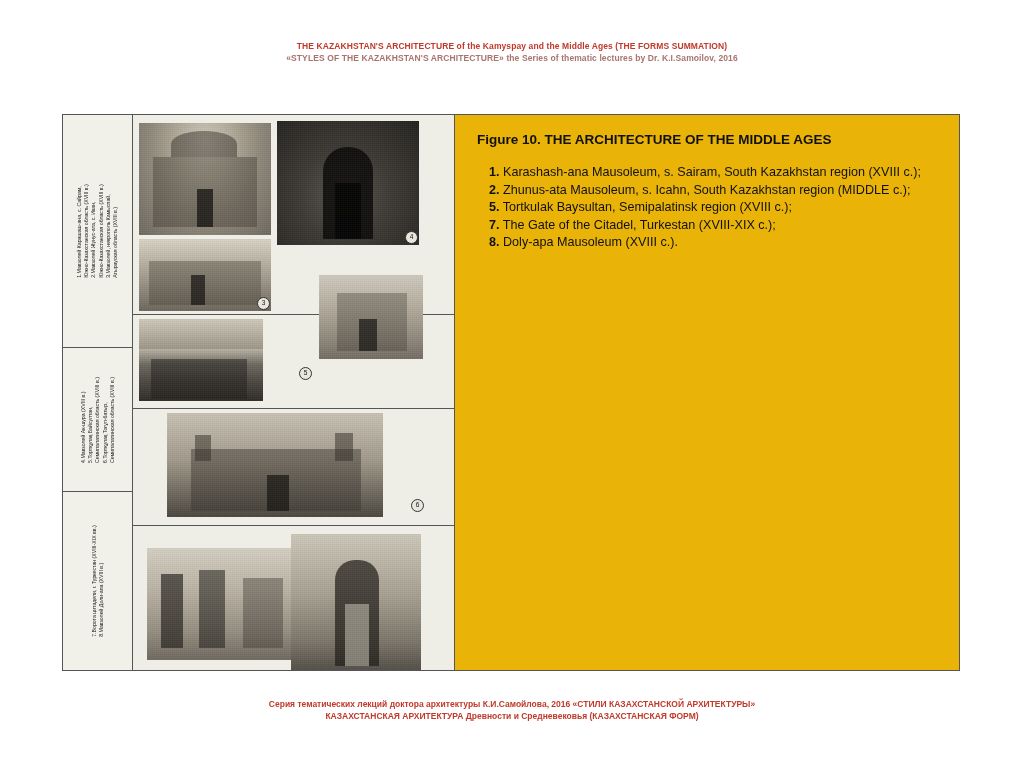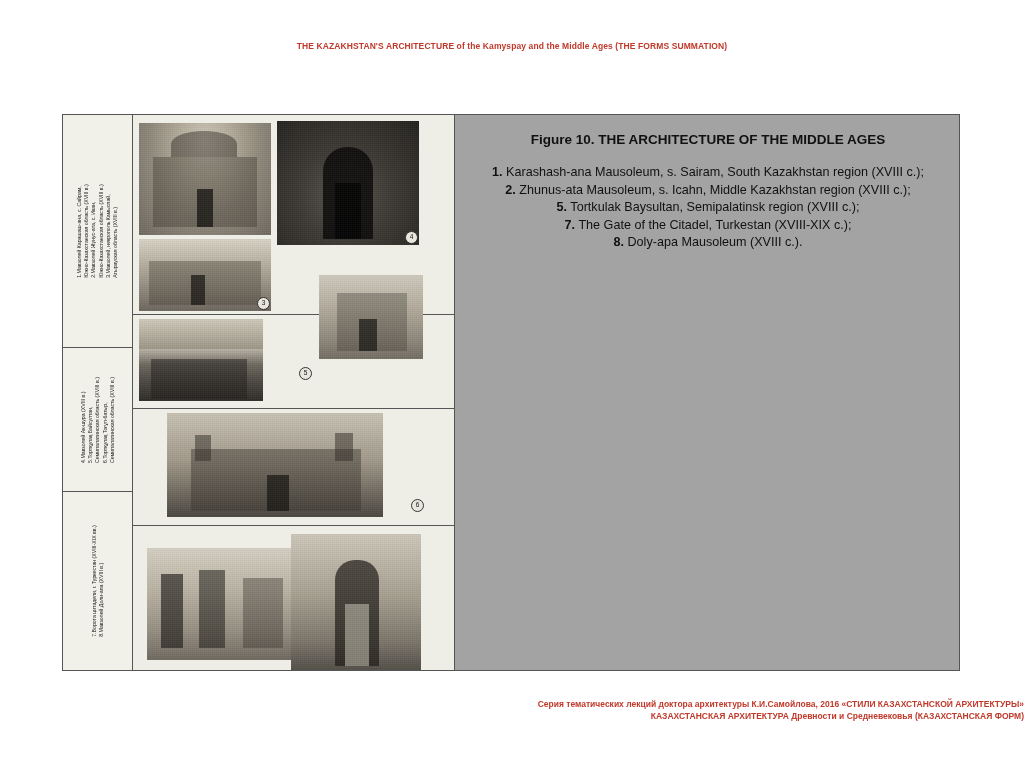--- a/index.html
+++ b/index.html
@@ -40,21 +40,21 @@
     color: #a9736e;
     letter-spacing: 0.1px;
     line-height: 12px;
   }
   
   .footer {
     position: absolute;
     bottom: 45px;
     left: 0;
     width: 1024px;
-    text-align: right;
+    text-align: center;
   }
   .footer-line1 {
     font-size: 8.5px;
     font-weight: bold;
     color: #c0392b;
     line-height: 12px;
   }
   .footer-line2 {
     font-size: 8.5px;
     font-weight: bold;
@@ -185,22 +185,21 @@
   }
   .shape {
     position: absolute;
     background: rgba(20,18,16,0.55);
   }
   
   .text-panel {
     flex: 1;
     padding: 16px 20px 10px 22px;
     box-sizing: border-box;
-    background: #a3a3a3;
-    text-align: center;
+    background: #eab308;
   }
   .fig-title {
     font-size: 13.5px;
     font-weight: bold;
     color: #111;
     margin: 0 0 16px 0;
     line-height: 17px;
   }
   .fig-list {
     margin: 12px;
@@ -215,20 +214,21 @@
   }
   .fig-list li b { font-weight: bold; }
 </style>
 </head>
 <body>
 
 <div class="slide">
 
   <div class="header">
     <div class="header-line1">THE KAZAKHSTAN'S ARCHITECTURE of the Kamyspay and the Middle Ages (THE FORMS SUMMATION)</div>
+    <div class="header-line2">«STYLES OF THE KAZAKHSTAN'S ARCHITECTURE» the Series of thematic lectures by Dr. K.I.Samoilov, 2016</div>
   </div>
 
   <div class="content">
 
     <div class="figure-panel">
 
       <div class="caption-col">
         <div class="cap-block" style="height:42%;">
           <div class="cap-text">
             <span>1.Мавзолей Карашаш-ана, с. Сайрам,</span>
@@ -323,21 +323,21 @@
           </div>
         </div>
 
       </div>
     </div>
 
     <div class="text-panel">
       <div class="fig-title">Figure 10. THE ARCHITECTURE OF THE MIDDLE AGES</div>
       <ul class="fig-list">
         <li><b>1.</b> <span>Karashash-ana Mausoleum, s. Sairam, South Kazakhstan region (XVIII c.);</span></li>
-        <li><b>2.</b> <span>Zhunus-ata Mausoleum, s. Icahn, Middle Kazakhstan region (XVIII c.);</span></li>
+        <li><b>2.</b> <span>Zhunus-ata Mausoleum, s. Icahn, South Kazakhstan region (MIDDLE c.);</span></li>
         <li><b>5.</b> <span>Tortkulak Baysultan, Semipalatinsk region (XVIII c.);</span></li>
         <li><b>7.</b> <span>The Gate of the Citadel, Turkestan (XVIII-XIX c.);</span></li>
         <li><b>8.</b> <span>Doly-apa Mausoleum (XVIII c.).</span></li>
       </ul>
     </div>
 
   </div>
 
   <div class="footer">
     <div class="footer-line1">Серия тематических лекций доктора архитектуры К.И.Самойлова, 2016 «СТИЛИ КАЗАХСТАНСКОЙ АРХИТЕКТУРЫ»</div>

